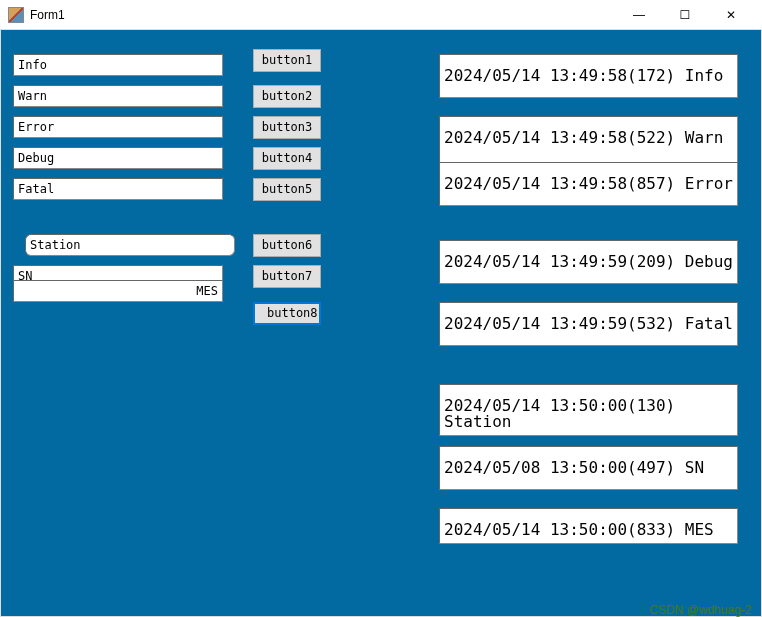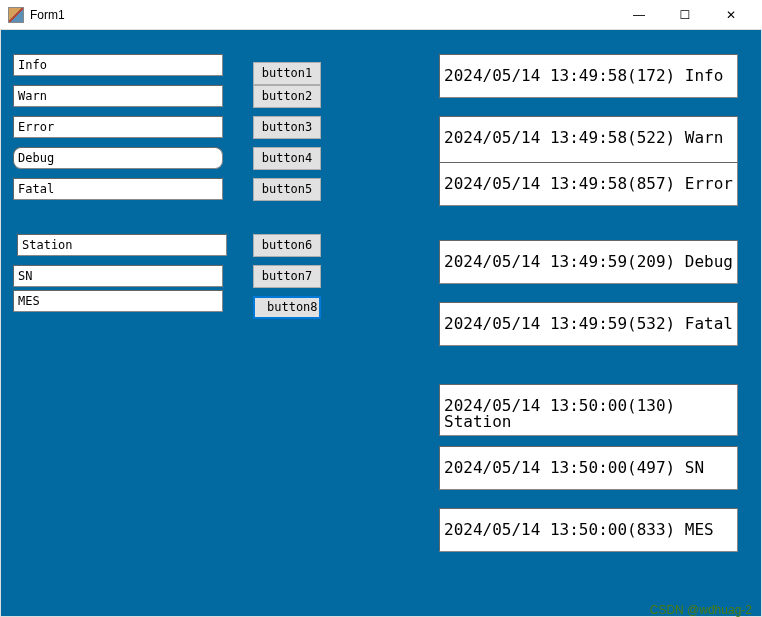--- a/index.html
+++ b/index.html
@@ -59,20 +59,21 @@
       background: #e1e1e1;
       border: 1px solid #adadad;
       font-family: "SimSun", monospace;
       font-size: 12px;
       text-align: center;
       padding: 3px 0;
     }
     .btn.focused {
       border: 2px solid #0078d7;
       padding: 2px 12px;
+      margin-top: 6px;
     }
     .logbox {
       position: absolute;
       left: 438px;
       width: 299px;
       background: #fff;
       border: 1px solid #888;
       border-top-color: #666;
       border-left-color: #666;
       padding: 13px 4px;
@@ -98,40 +99,40 @@
   <div class="win-btn">—</div>
   <div class="win-btn">☐</div>
   <div class="win-btn">✕</div>
 </div>
 
 <div class="client">
 
   <input class="textbox" style="left: 12px; top: 24px;" value="Info">
   <input class="textbox" style="left: 12px; top: 55px;" value="Warn">
   <input class="textbox" style="left: 12px; top: 86px;" value="Error">
-  <input class="textbox" style="left: 12px; top: 117px; border-radius: 8px;" value="Debug">
+  <input class="textbox" style="left: 12px; top: 117px;" value="Debug">
   <input class="textbox" style="left: 12px; top: 148px;" value="Fatal">
 
-  <div class="btn" style="left:252px; top:32px">button1</div>
+  <div class="btn" style="left:252px; top:19px">button1</div>
   <div class="btn" style="left:252px; top:55px">button2</div>
   <div class="btn" style="left:252px; top:86px">button3</div>
   <div class="btn" style="left:252px; top:117px">button4</div>
   <div class="btn" style="left:252px; top:148px">button5</div>
 
-  <input class="textbox" style="left: 16px; top: 204px;" value="Station">
+  <input class="textbox" style="left: 24px; top: 204px; border-radius: 6px;" value="Station">
   <input class="textbox" style="left: 12px; top: 235px;" value="SN">
-  <input class="textbox" style="left: 12px; top: 260px;" value="MES">
+  <input class="textbox" style="left: 12px; top: 250px; text-align: right;" value="MES">
 
   <div class="btn" style="left:252px; top:204px">button6</div>
   <div class="btn" style="left:252px; top:235px">button7</div>
   <div class="btn focused" style="left:252px; top:266px">button8</div>
 
   <div class="logbox" style="top:24px; height:44px">2024/05/14 13:49:58(172) Info</div>
   <div class="logbox" style="top:86px; height:60px">2024/05/14 13:49:58(522) Warn</div>
   <div class="logbox" style="top:132px; height:44px">2024/05/14 13:49:58(857) Error</div>
   <div class="logbox" style="top:210px; height:44px">2024/05/14 13:49:59(209) Debug</div>
   <div class="logbox" style="top:272px; height:44px">2024/05/14 13:49:59(532) Fatal</div>
   <div class="logbox" style="top:354px; height:52px">2024/05/14 13:50:00(130) Station</div>
-  <div class="logbox" style="top:416px; height:44px">2024/05/14 13:50:00(497) SN</div>
-  <div class="logbox" style="top:478px; height:44px">2024/05/14 13:50:00(833) MES</div>
+  <div class="logbox" style="top:416px; height:44px">2024/05/08 13:50:00(497) SN</div>
+  <div class="logbox" style="top:478px; height:36px">2024/05/14 13:50:00(833) MES</div>
 </div>
 
 <div class="watermark">CSDN @wdhuag-2</div>
 
 </body></html>

